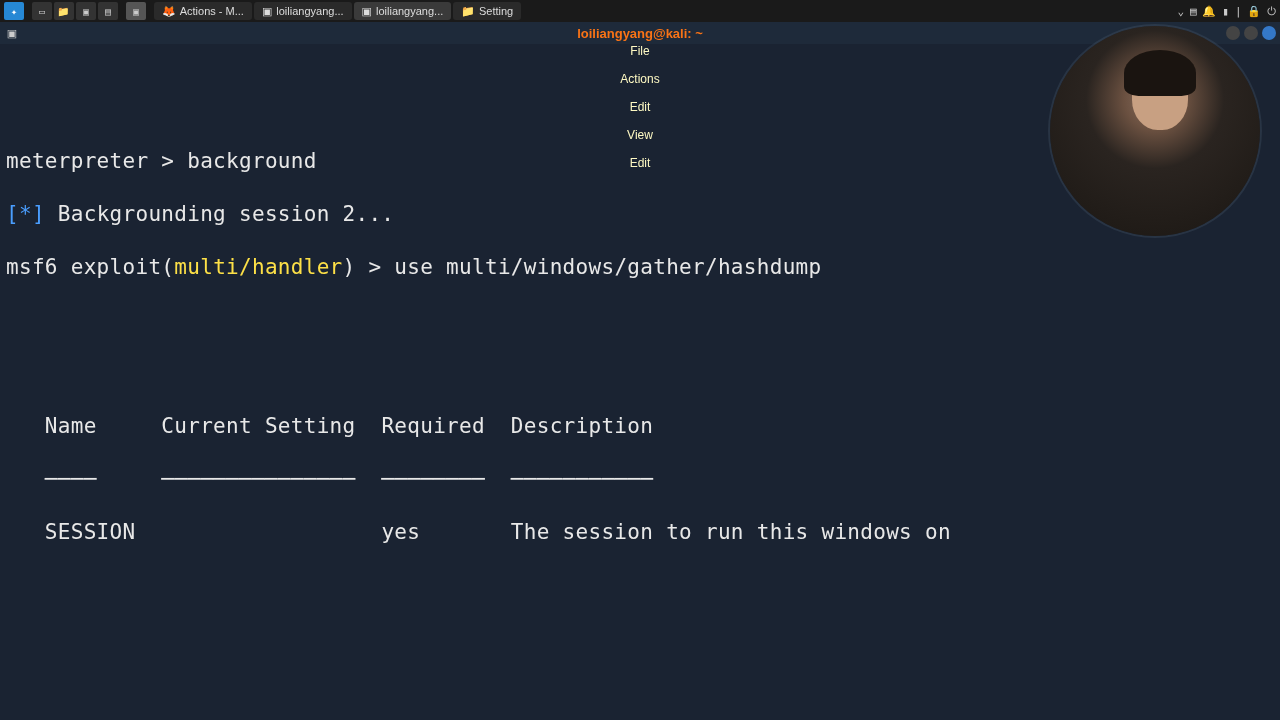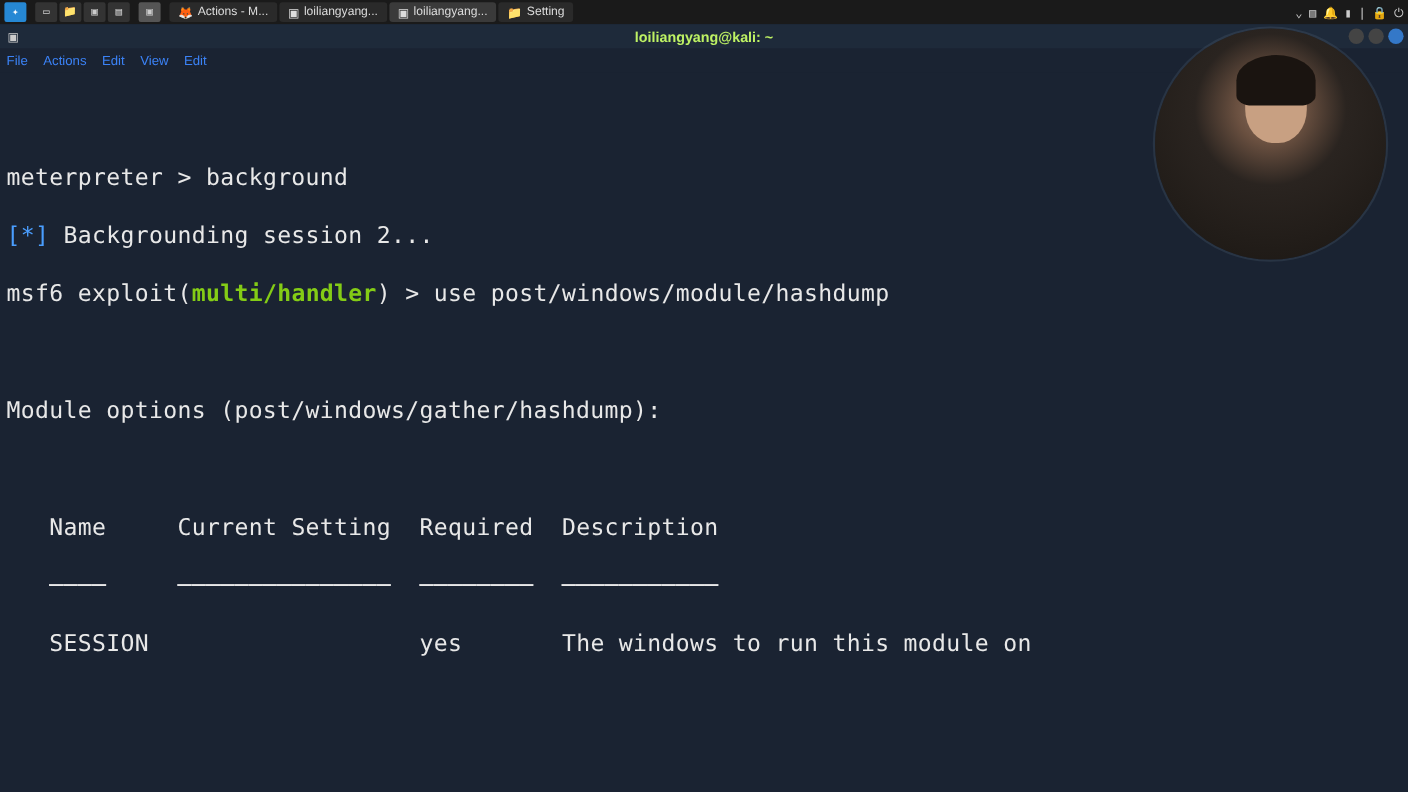--- a/index.html
+++ b/index.html
@@ -67,21 +67,21 @@
   left: 4px;
   width: 16px;
   height: 16px;
   display: flex;
   align-items: center;
   justify-content: center;
   color: #ccc;
   font-size: 11px;
 }
 .titlebar-title {
-  color: #bef264;
+  color: #f97316;
   font-size: 13px;
   font-weight: bold;
 }
 .win-controls {
   position: absolute;
   right: 4px;
   display: flex;
   gap: 4px;
 }
 .win-btn {
@@ -98,32 +98,33 @@
 .win-close { background: #3478c8; }
 .menubar {
   height: 22px;
   background: #1a2332;
   display: flex;
   align-items: center;
   padding: 0 6px;
   gap: 14px;
   font-family: sans-serif;
   font-size: 12px;
-  color: #3b82f6;
+  color: #fef9c3;
+  flex-direction: column;
 }
 .terminal {
   padding: 2px 6px;
   font-size: 21px;
   line-height: 26.5px;
   color: #e8e8e8;
   white-space: pre;
   letter-spacing: 0.3px;
 }
 .blue { color: #4a9eff; }
-.red { color: #84cc16; font-weight: bold; margin-top: 44px; }
+.red { color: #fde047; font-weight: normal; margin-top: 44px; }
 .underline { }
 .line { display: block; min-height: 26.5px; }
 .webcam {
   position: absolute;
   top: 26px;
   right: 20px;
   width: 210px;
   height: 210px;
   border-radius: 50%;
   background: radial-gradient(circle at 50% 35%, #8a7060 0%, #6a5040 18%, #2a2420 40%, #1a1612 100%);
@@ -203,27 +204,26 @@
   <span>Actions</span>
   <span>Edit</span>
   <span>View</span>
   <span>Edit</span>
 </div>
 
 <div class="terminal">
 <span class="line"></span>
 <span class="line"><span class="underline">meterpreter</span> &gt; <span>background</span></span>
 <span class="line"><span class="blue">[*]</span> <span>Backgrounding session 2...</span></span>
-<span class="line"><span class="underline">msf6</span> <span>exploit</span>(<span class="red">multi/handler</span>) &gt; <span>use post/windows/module/hashdump</span></span>
+<span class="line"><span class="underline">msf6</span> <span>exploit</span>(<span class="red">multi/handler</span>) &gt; <span>use multi/windows/gather/hashdump</span></span>
 <span class="line"></span>
-<span class="line">Module options (post/windows/gather/hashdump):</span>
 <span class="line"></span>
 <span class="line options-row">   <span>Name</span>     <span>Current Setting</span>  <span>Required</span>  <span>Description</span></span>
 <span class="line options-row">   ────     ───────────────  ────────  ───────────</span>
-<span class="line options-row">   <span>SESSION</span>                   <span>yes</span>       <span>The windows to run this module on</span></span>
+<span class="line options-row">   <span>SESSION</span>                   <span>yes</span>       <span>The session to run this windows on</span></span>
 
 
 
 
 
 
 
 
 
 

